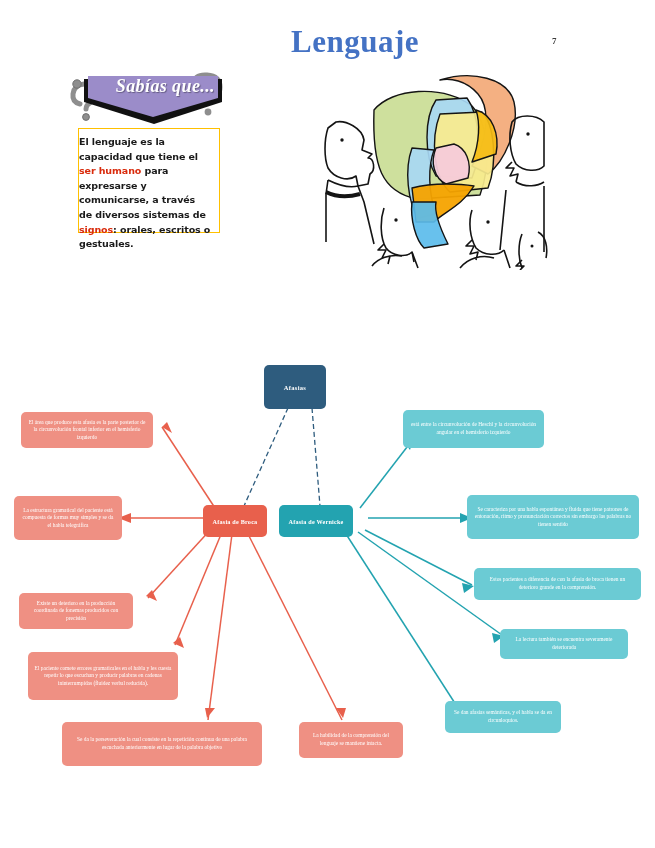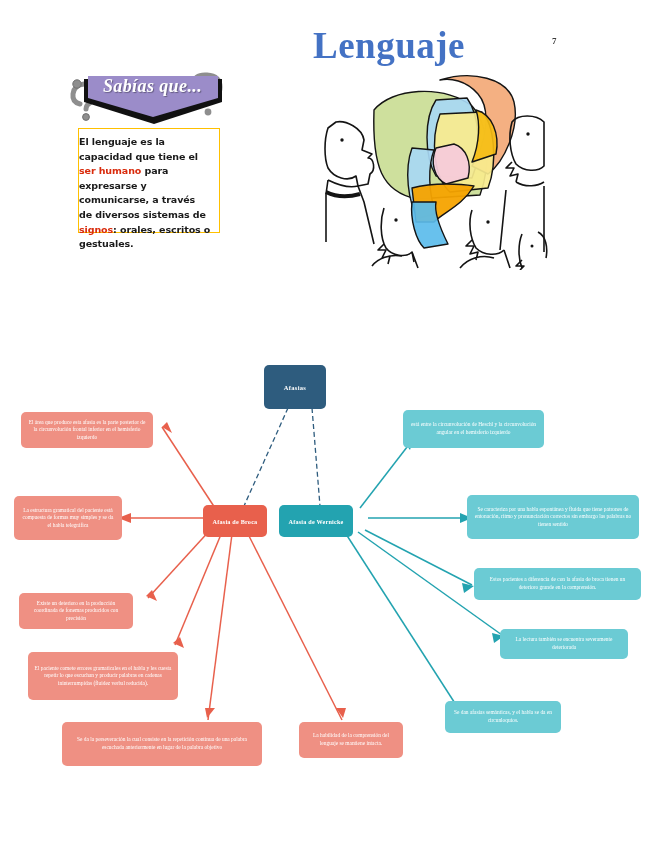--- a/index.html
+++ b/index.html
@@ -7,34 +7,34 @@
     width:655px;height:848px;background:#ffffff;
     font-family:"Liberation Sans", sans-serif;
     overflow:hidden;position:relative;
   }
   .page{position:relative;width:655px;height:848px;}
 
   
   .title{
     position:absolute;left:245px;top:24px;width:220px;
     font-family:"Liberation Serif", serif;
-    font-size:37px;font-weight:bold;color:#4472C4;
-    text-align:right;letter-spacing:.5px;
+    font-size:31px;font-weight:bold;color:#4472C4;
+    text-align:center;letter-spacing:.5px;
   }
   .page-num{
     position:absolute;left:552px;top:36px;
     font-family:"Liberation Serif", serif;
     font-size:9px;color:#3a3a3a;font-weight:bold;
   }
 
   
   .banner-wrap{position:absolute;left:62px;top:62px;width:185px;height:70px;}
   .banner-text{
     position:absolute;left:28px;top:14px;width:125px;
-    text-align:center;color:#ffffff;
+    text-align:right;color:#ffffff;
     font-family:"Liberation Serif", serif;
     font-style:italic;font-weight:bold;font-size:18px;
     text-shadow:1px 1px 1px rgba(0,0,0,.35);
     letter-spacing:.4px;pointer-events:none;
   }
 
   
   .fact-box{
     position:absolute;left:78px;top:128px;width:142px;height:105px;
     border:1.6px solid #FFC000;background:#ffffff;

